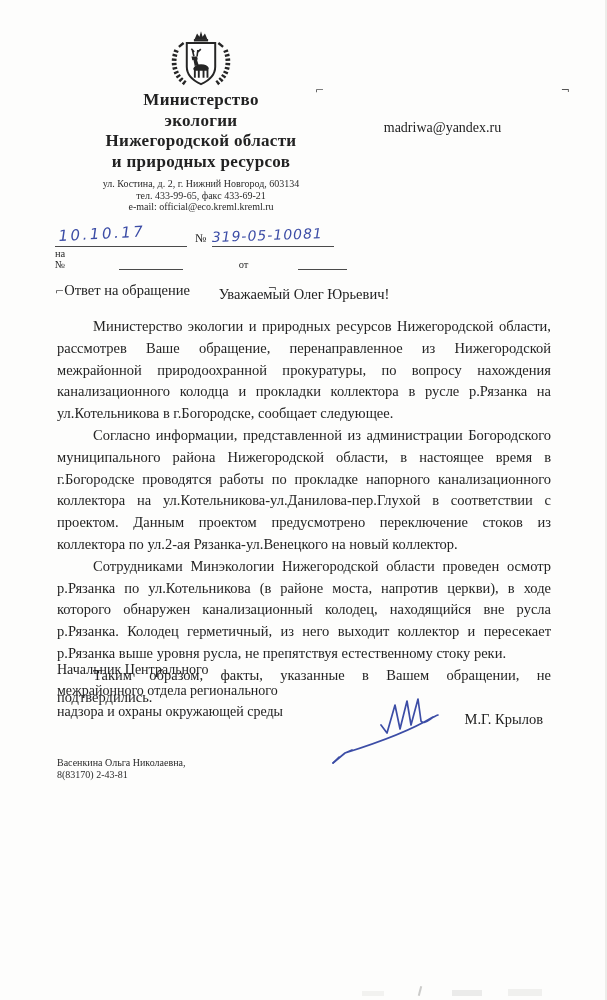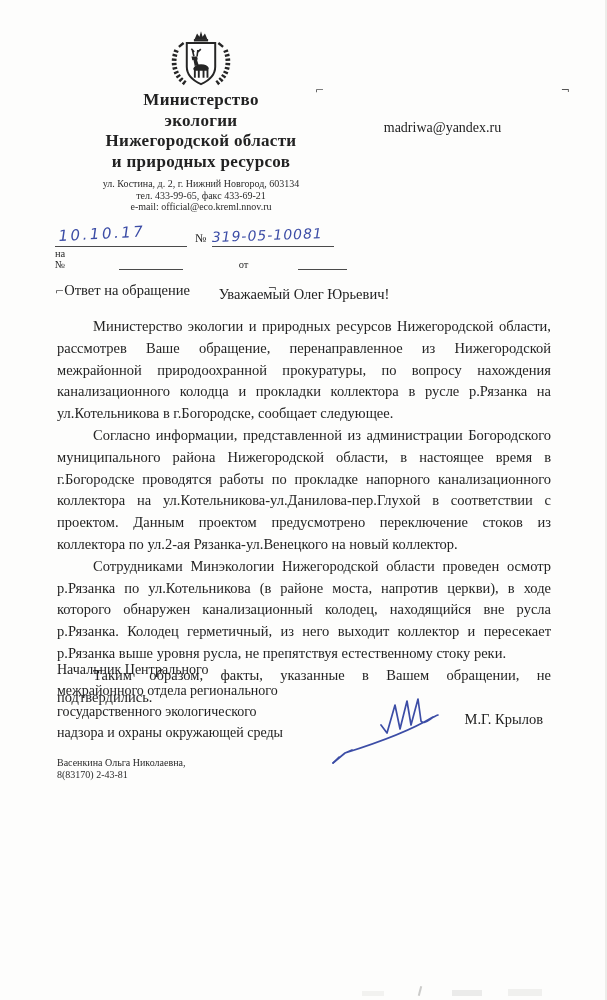--- a/index.html
+++ b/index.html
@@ -109,21 +109,21 @@
     <div class="ministry">
       <div>Министерство</div>
       <div>экологии</div>
       <div>Нижегородской области</div>
       <div>и природных ресурсов</div>
     </div>
 
     <div class="address">
       <div>ул. Костина, д. 2, г. Нижний Новгород, 603134</div>
       <div>тел. 433-99-65, факс 433-69-21</div>
-      <div>e-mail: official@eco.kreml.nnov.ru</div>
+      <div>e-mail: official@eco.kreml.kreml.ru</div>
     </div>
 
     <div class="reg-row">
       <div class="u-line reg-date">
         <span class="hand hand-date">10.10.17</span>
       </div>
       <span class="reg-no-sign">№</span>
       <div class="u-line reg-num">
         <span class="hand hand-num">319-05-10081</span>
       </div>
@@ -154,21 +154,20 @@
     <div class="salutation">Уважаемый Олег Юрьевич!</div>
     <p class="para">Министерство экологии и природных ресурсов Нижегородской области, рассмотрев Ваше обращение, перенаправленное из Нижегородской межрайонной природоохранной прокуратуры, по вопросу нахождения канализационного колодца и прокладки коллектора в русле р.Рязанка на ул.Котельникова в г.Богородске, сообщает следующее.</p>
     <p class="para">Согласно информации, представленной из администрации Богородского муниципального района Нижегородской области, в настоящее время в г.Богородске проводятся работы по прокладке напорного канализационного коллектора на ул.Котельникова-ул.Данилова-пер.Глухой в соответствии с проектом. Данным проектом предусмотрено переключение стоков из коллектора по ул.2-ая Рязанка-ул.Венецкого на новый коллектор.</p>
     <p class="para">Сотрудниками Минэкологии Нижегородской области проведен осмотр р.Рязанка по ул.Котельникова (в районе моста, напротив церкви), в ходе которого обнаружен канализационный колодец, находящийся вне русла р.Рязанка. Колодец герметичный, из него выходит коллектор и пересекает р.Рязанка выше уровня русла, не препятствуя естественному стоку реки.</p>
     <p class="para">Таким образом, факты, указанные в Вашем обращении, не подтвердились.</p>
   </div>
 
   <div class="sig-block">
     <div class="sig-title">Начальник Центрального</div>
     <div class="sig-title">межрайонного отдела регионального</div>
-    <div class="sig-title">государственного экологического</div>
     <div class="sig-title">надзора и охраны окружающей среды</div>
 
     <svg class="sig-scribble" width="150" height="78" viewBox="0 0 150 78">
       <path d="M66 38 L72 46 L80 18 L85 42 L92 14 L96 38 L103 12 L106 34 C109 39 116 30 123 28
                M118 30 C 95 44 62 56 30 66 L18 76 M30 66 L37 63" fill="none" stroke="#3c4da6" stroke-width="1.7" stroke-linecap="round" stroke-linejoin="round"></path>
       <path d="M18 76 L24 70" fill="none" stroke="#3c4da6" stroke-width="1.4" stroke-linecap="round"></path>
     </svg>
 
     <div class="sig-name">М.Г. Крылов</div>
   </div>

